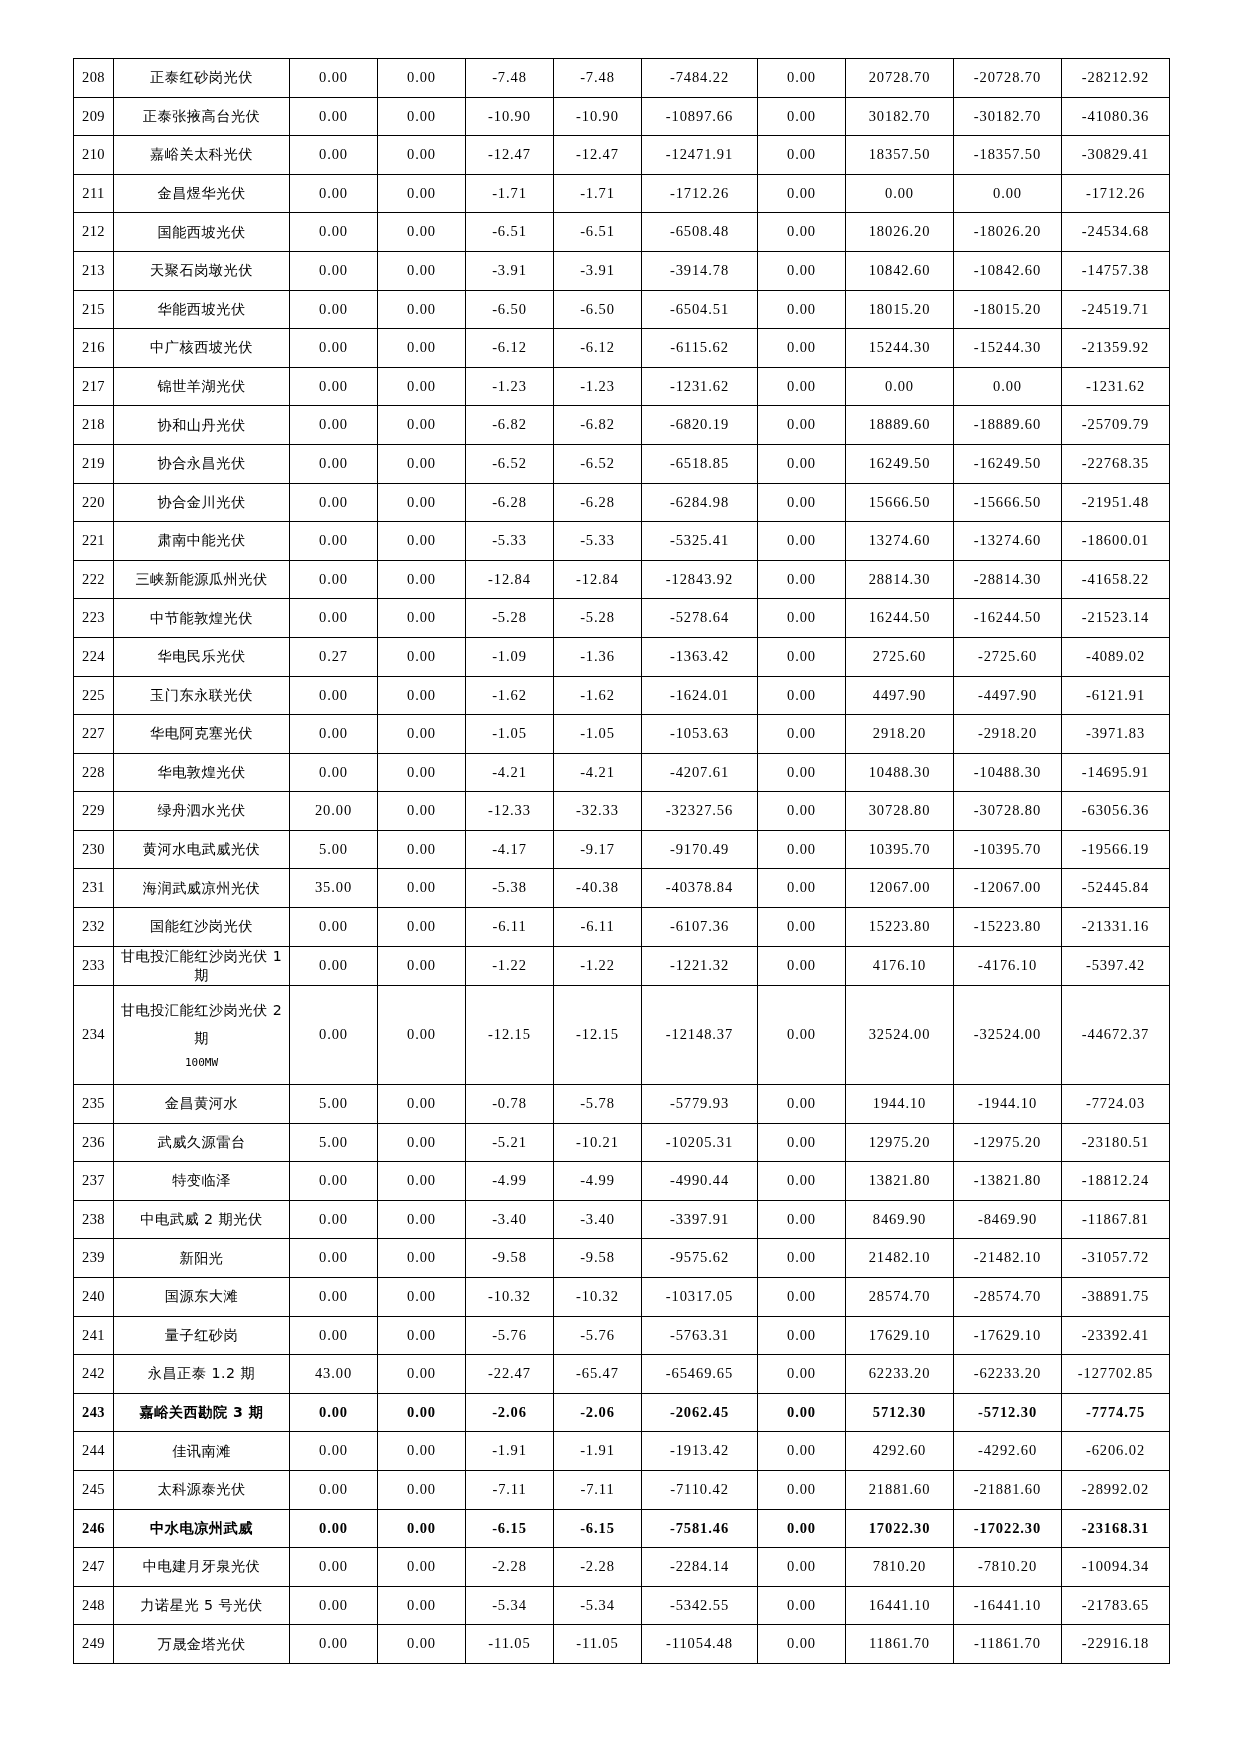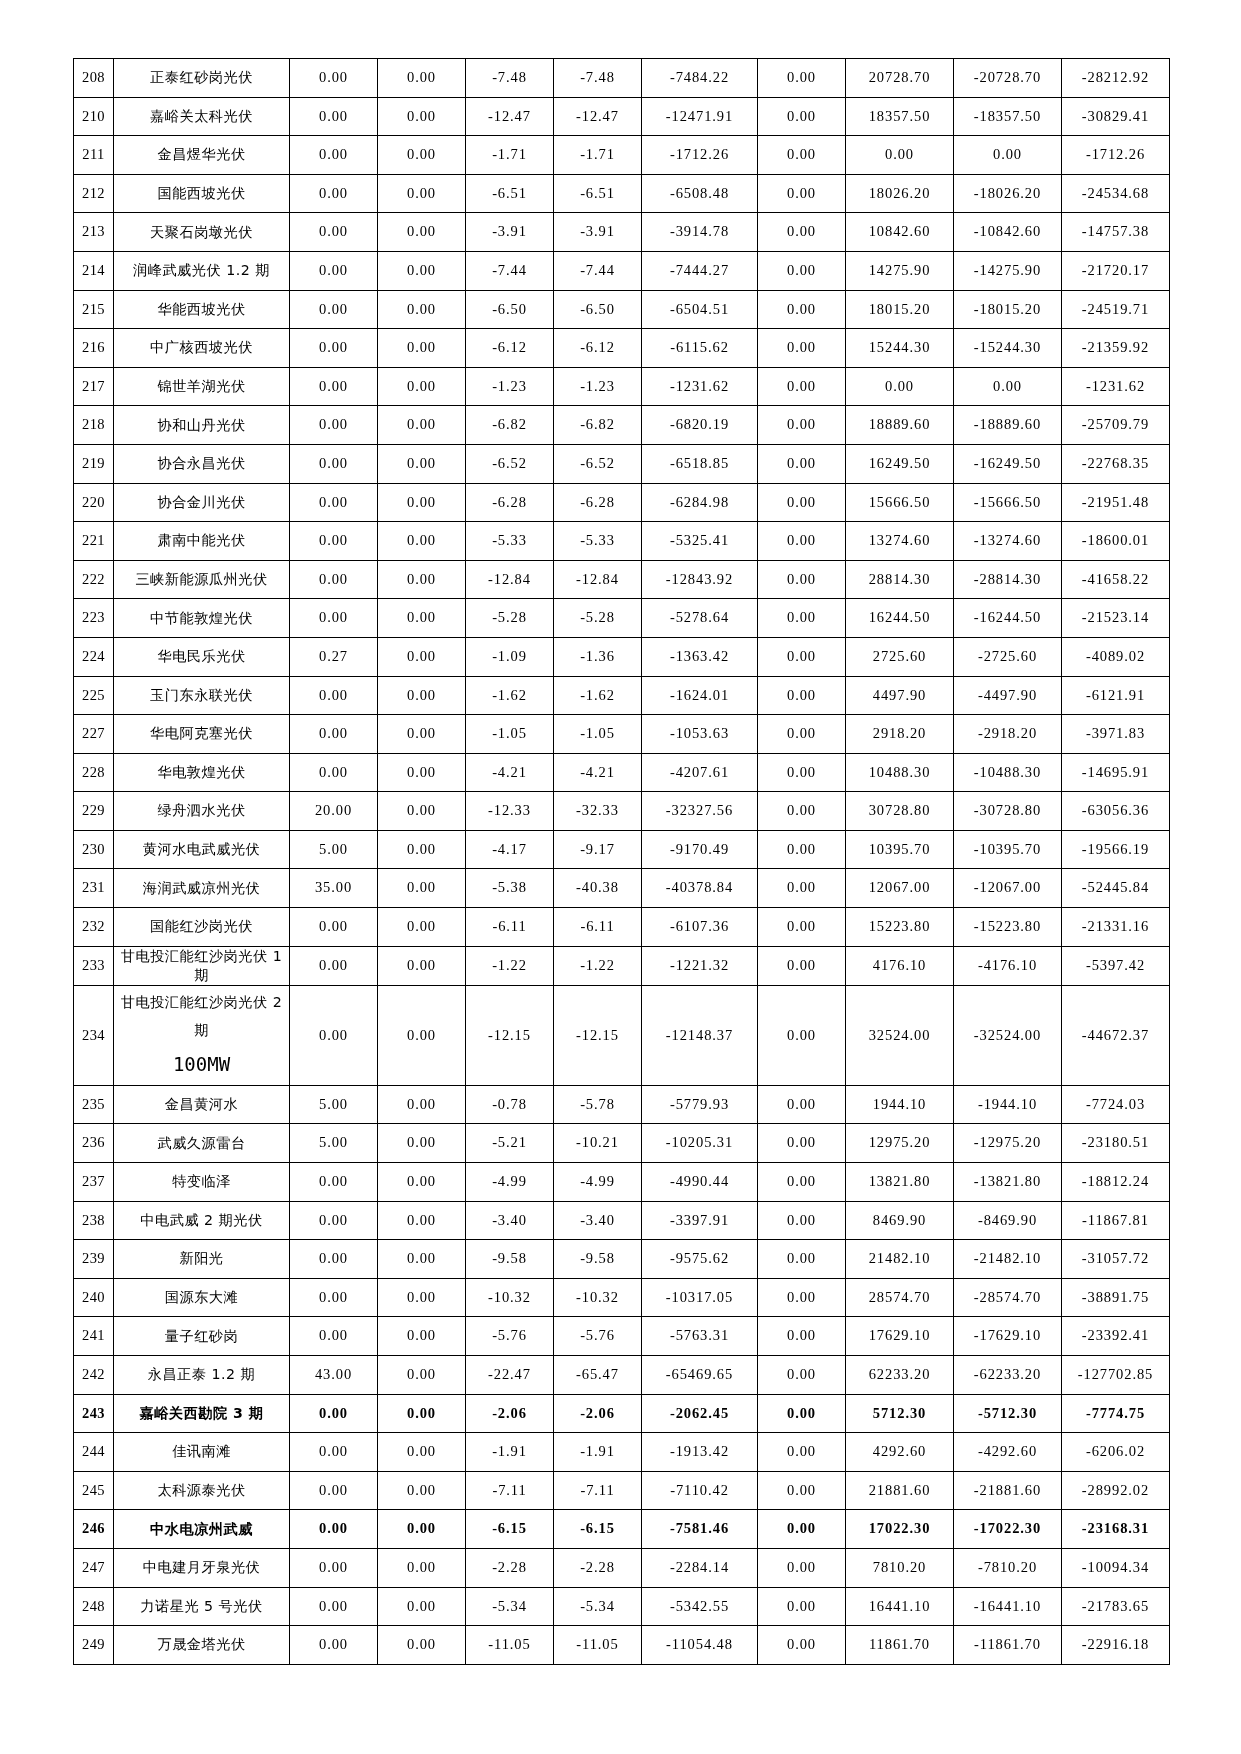--- a/index.html
+++ b/index.html
@@ -71,21 +71,21 @@
     font-size: 14.5px;
     letter-spacing: 0.9px;
   }
   table.data-table tr.tall td { height: 94px; }
   table.data-table tr.tall td.cell-name {
     line-height: 2.0;
     padding: 2px 4px;
   }
   table.data-table tr.thick-bottom > td { border-bottom: 1.6px solid #000; font-weight: bold; }
   .name-line { display: block; }
-  .name-line.sub { font-family: "DejaVu Sans Mono", "Liberation Mono", monospace; font-size: 19px; letter-spacing: 0px; }
+  .name-line.sub { font-family: "DejaVu Sans Mono", "Liberation Mono", monospace; font-size: 11px; letter-spacing: 0px; }
 </style>
 </head>
 <body>
 
 <div class="page">
   <table class="data-table">
     <colgroup>
       <col class="c-idx">
         <col class="c-name">
         <col class="c-n1">
@@ -106,20 +106,33 @@
           <td class="cell-num">0.00</td>
           <td class="cell-num">-7.48</td>
           <td class="cell-num">-7.48</td>
           <td class="cell-num">-7484.22</td>
           <td class="cell-num">0.00</td>
           <td class="cell-num">20728.70</td>
           <td class="cell-num">-20728.70</td>
           <td class="cell-num">-28212.92</td>
         </tr>
         <tr>
+          <td class="cell-idx">209</td>
+          <td class="cell-name">正泰张掖高台光伏</td>
+          <td class="cell-num">0.00</td>
+          <td class="cell-num">0.00</td>
+          <td class="cell-num">-10.90</td>
+          <td class="cell-num">-10.90</td>
+          <td class="cell-num">-10897.66</td>
+          <td class="cell-num">0.00</td>
+          <td class="cell-num">30182.70</td>
+          <td class="cell-num">-30182.70</td>
+          <td class="cell-num">-41080.36</td>
+        </tr>
+        <tr>
           <td class="cell-idx">210</td>
           <td class="cell-name">嘉峪关太科光伏</td>
           <td class="cell-num">0.00</td>
           <td class="cell-num">0.00</td>
           <td class="cell-num">-12.47</td>
           <td class="cell-num">-12.47</td>
           <td class="cell-num">-12471.91</td>
           <td class="cell-num">0.00</td>
           <td class="cell-num">18357.50</td>
           <td class="cell-num">-18357.50</td>
@@ -156,33 +169,20 @@
           <td class="cell-name">天聚石岗墩光伏</td>
           <td class="cell-num">0.00</td>
           <td class="cell-num">0.00</td>
           <td class="cell-num">-3.91</td>
           <td class="cell-num">-3.91</td>
           <td class="cell-num">-3914.78</td>
           <td class="cell-num">0.00</td>
           <td class="cell-num">10842.60</td>
           <td class="cell-num">-10842.60</td>
           <td class="cell-num">-14757.38</td>
-        </tr>
-        <tr>
-          <td class="cell-idx">214</td>
-          <td class="cell-name">润峰武威光伏 1.2 期</td>
-          <td class="cell-num">0.00</td>
-          <td class="cell-num">0.00</td>
-          <td class="cell-num">-7.44</td>
-          <td class="cell-num">-7.44</td>
-          <td class="cell-num">-7444.27</td>
-          <td class="cell-num">0.00</td>
-          <td class="cell-num">14275.90</td>
-          <td class="cell-num">-14275.90</td>
-          <td class="cell-num">-21720.17</td>
         </tr>
         <tr>
           <td class="cell-idx">215</td>
           <td class="cell-name">华能西坡光伏</td>
           <td class="cell-num">0.00</td>
           <td class="cell-num">0.00</td>
           <td class="cell-num">-6.50</td>
           <td class="cell-num">-6.50</td>
           <td class="cell-num">-6504.51</td>
           <td class="cell-num">0.00</td>

